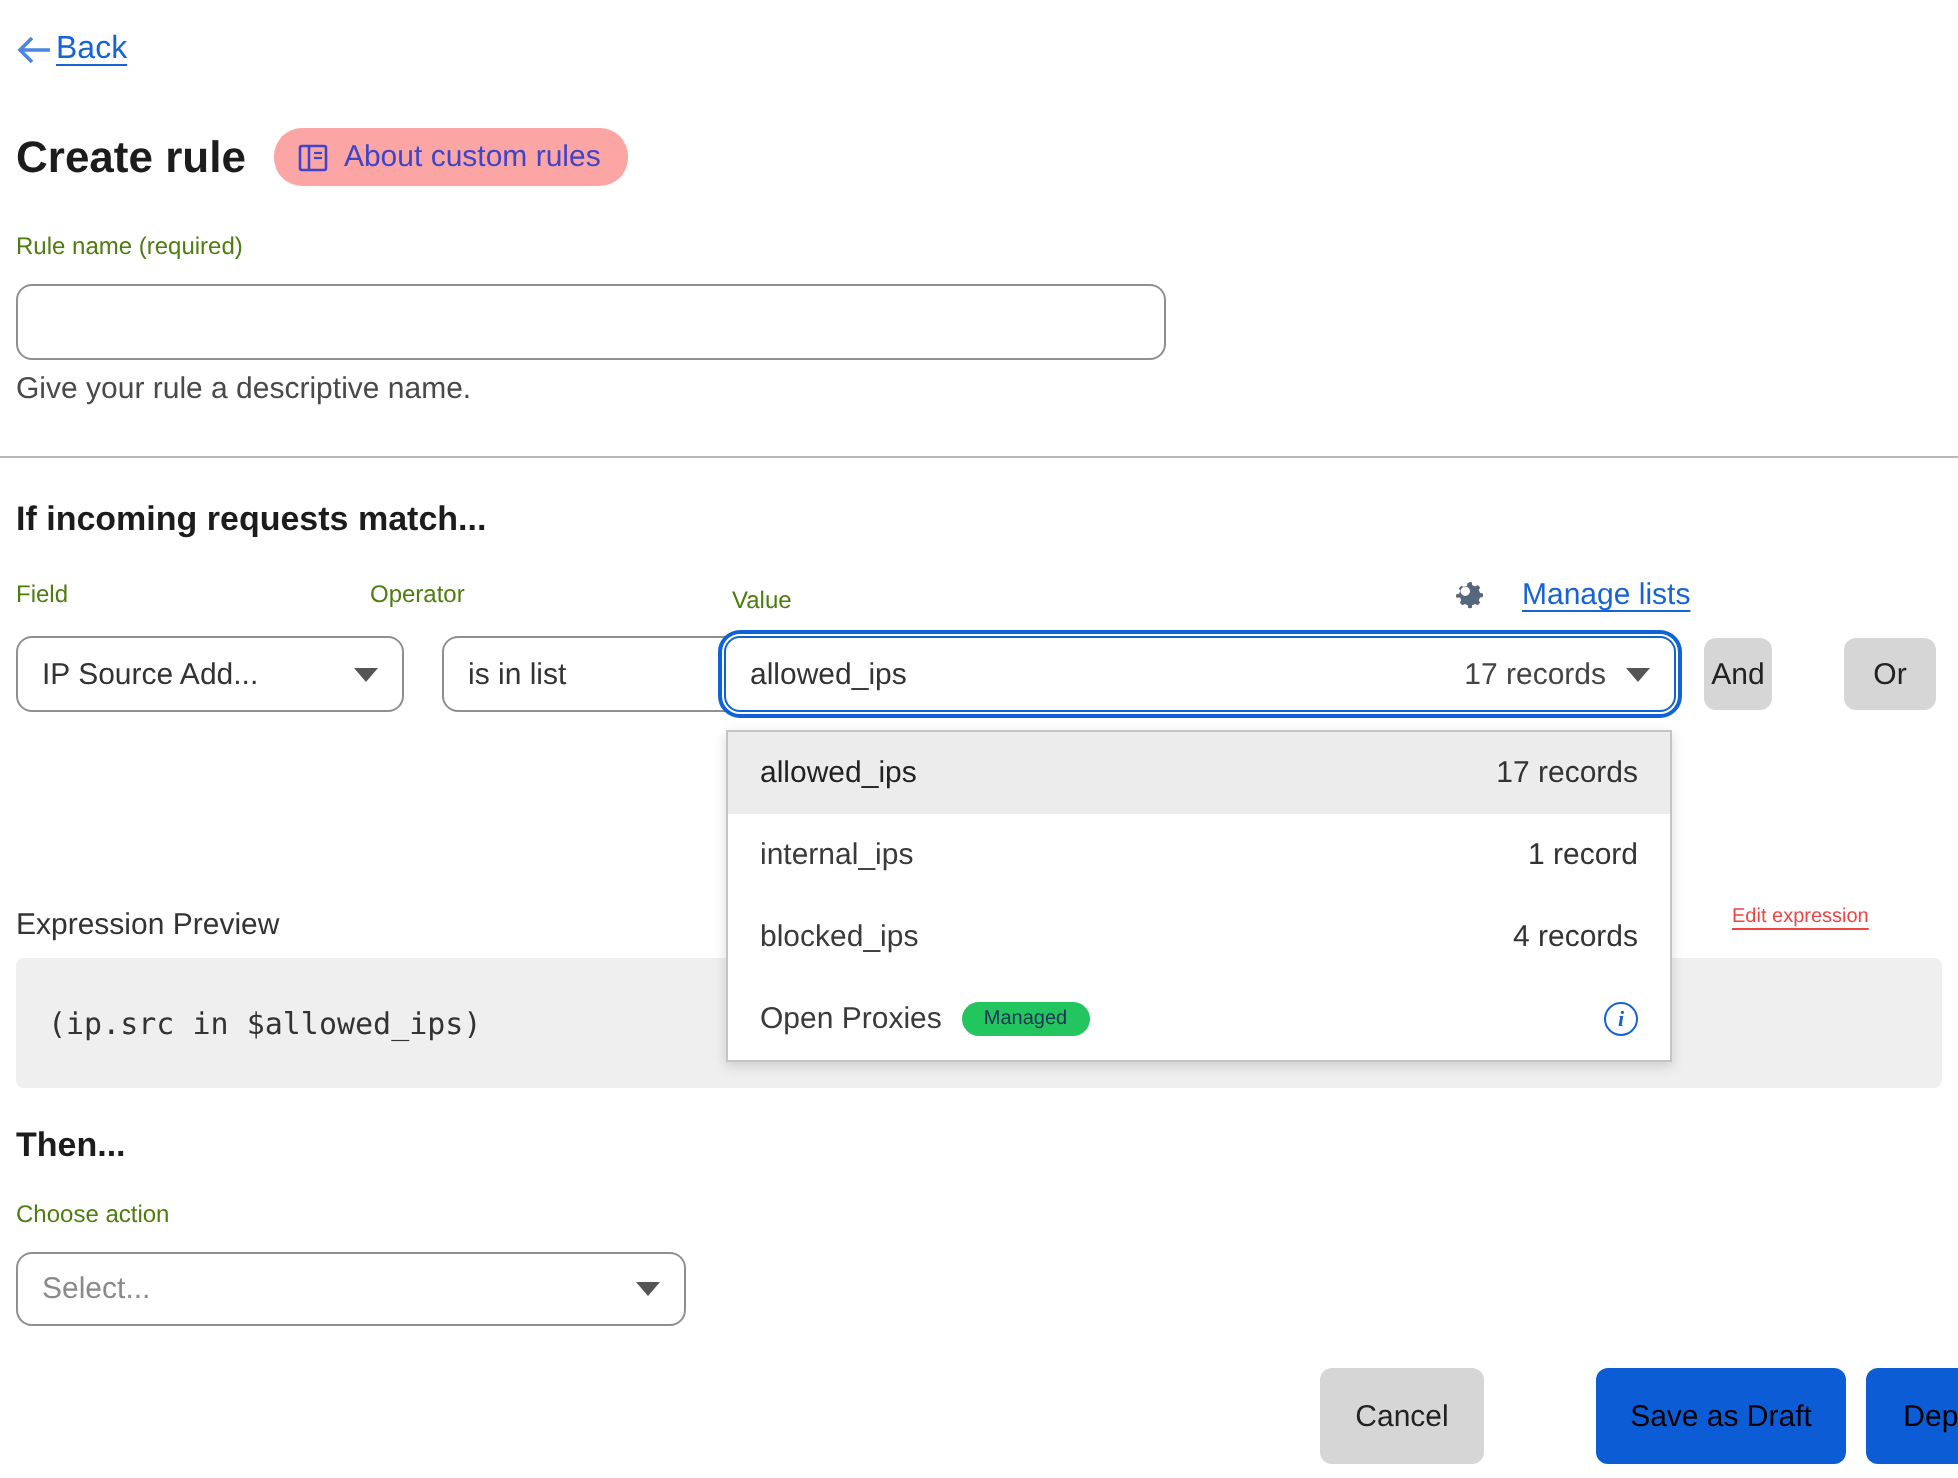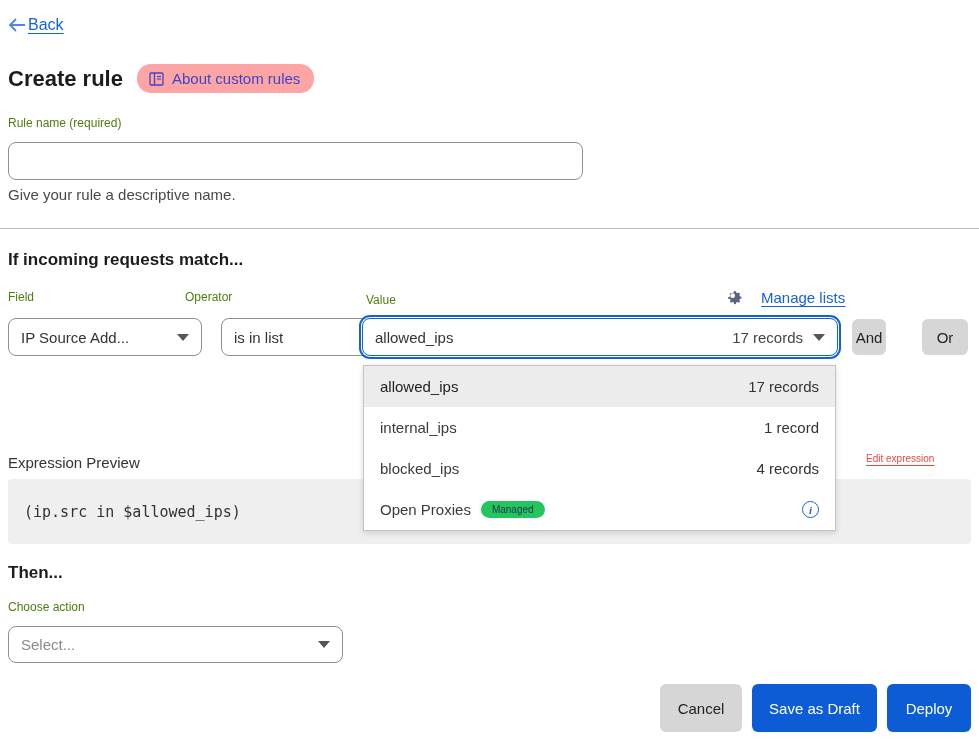--- a/index.html
+++ b/index.html
@@ -85,21 +85,21 @@
 
   
   .then-heading { position:absolute; left:8px; top:563px; }
   .action-label { position:absolute; left:8px; top:600px; }
   .select-action { left:8px; top:626px; width:335px; height:37px; }
 
   
   .footer-btn { position:absolute; top:684px; height:48px; border:none; border-radius:6px;
     font-size:15px; font-family:"Liberation Sans", sans-serif; cursor:pointer; }
   .cancel-btn { left:660px; width:82px; background:#d6d6d6; color:#222; }
-  .primary-btn { background:#0b5cd5; color:#ffffff; }
+  .primary-btn { background:#0b5cd5; color:#000000;margin-left:46px; }
   .save-draft-btn { left:752px; width:125px; }
   .deploy-btn { left:887px; width:84px; }
 </style>
 </head>
 <body>
 
 <div class="page">
 
   <a class="back-link">
     <svg class="back-arrow" viewBox="0 0 18 14">

